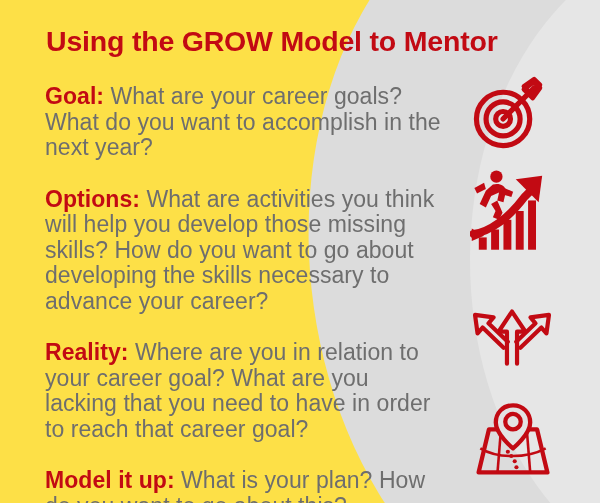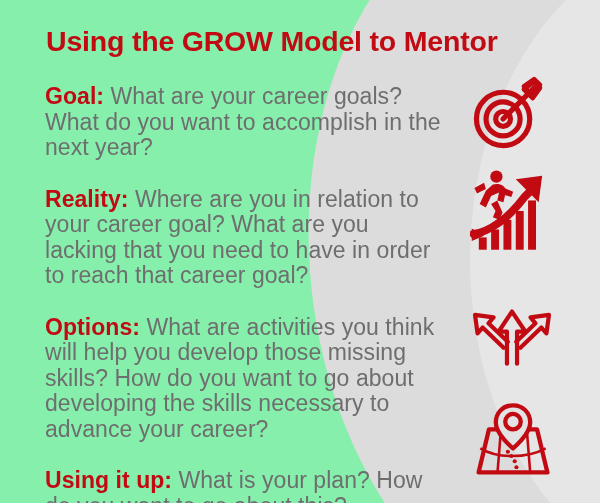--- a/index.html
+++ b/index.html
@@ -11,21 +11,21 @@
     width: 600px;
     height: 503px;
     overflow: hidden;
     font-family: "Liberation Sans", sans-serif;
     background: #e3e3e3;
   }
   .canvas {
     position: relative;
     width: 600px;
     height: 503px;
-    background: #86efac;
+    background: #fde047;
     overflow: hidden;
   }
   
   .bg-arc {
     position: absolute;
     top: -120px;
     right: -250px;
     width: 540px;
     height: 760px;
     background: #dcdcdc;
@@ -96,25 +96,25 @@
 
   <div class="bg-arc"></div>
   <div class="bg-arc2"></div>
 
   <div class="title">Using the GROW Model to Mentor</div>
 
   <div class="content">
 
     <p class="para p-goal"><span class="lead">Goal:</span><span> What are your career goals? What do you want to accomplish in the next year?</span></p>
 
+    <p class="para p-options"><span class="lead">Options:</span><span> What are activities you think will help you develop those missing skills? How do you want to go about developing the skills necessary to advance your career?</span></p>
+
     <p class="para p-reality"><span class="lead">Reality:</span><span> Where are you in relation to your career goal? What are you lacking that you need to have in order to reach that career goal?</span></p>
 
-    <p class="para p-options"><span class="lead">Options:</span><span> What are activities you think will help you develop those missing skills? How do you want to go about developing the skills necessary to advance your career?</span></p>
-
-    <p class="para p-wrap"><span class="lead">Using it up:</span><span> What is your plan? How do you want to go about this?</span></p>
+    <p class="para p-wrap"><span class="lead">Model it up:</span><span> What is your plan? How do you want to go about this?</span></p>
 
   </div>
 
   <div class="icon icon-target">
     <svg viewBox="0 0 100 100" xmlns="http://www.w3.org/2000/svg">
       <g fill="none" stroke="#c20a13">
         <circle cx="42" cy="58" r="36" stroke-width="7"></circle>
         <circle cx="42" cy="58" r="23" stroke-width="7"></circle>
         <circle cx="42" cy="58" r="10" stroke-width="7"></circle>
       </g>

